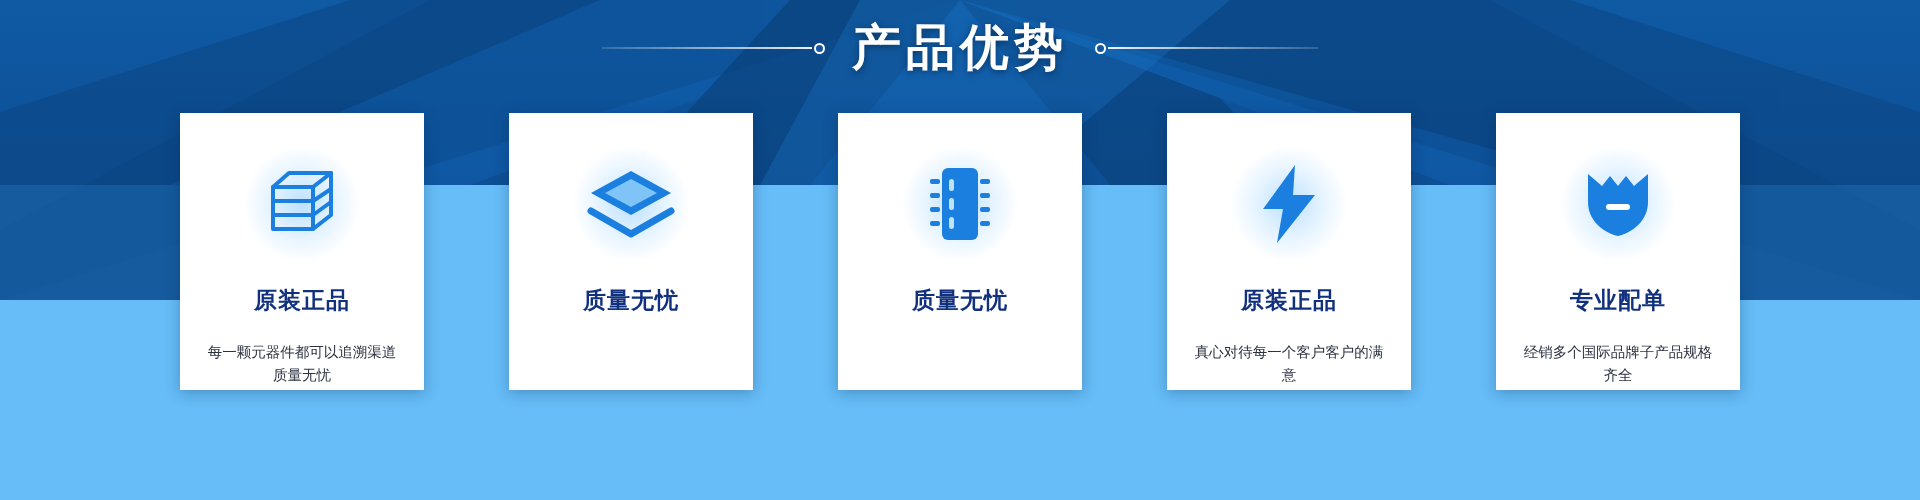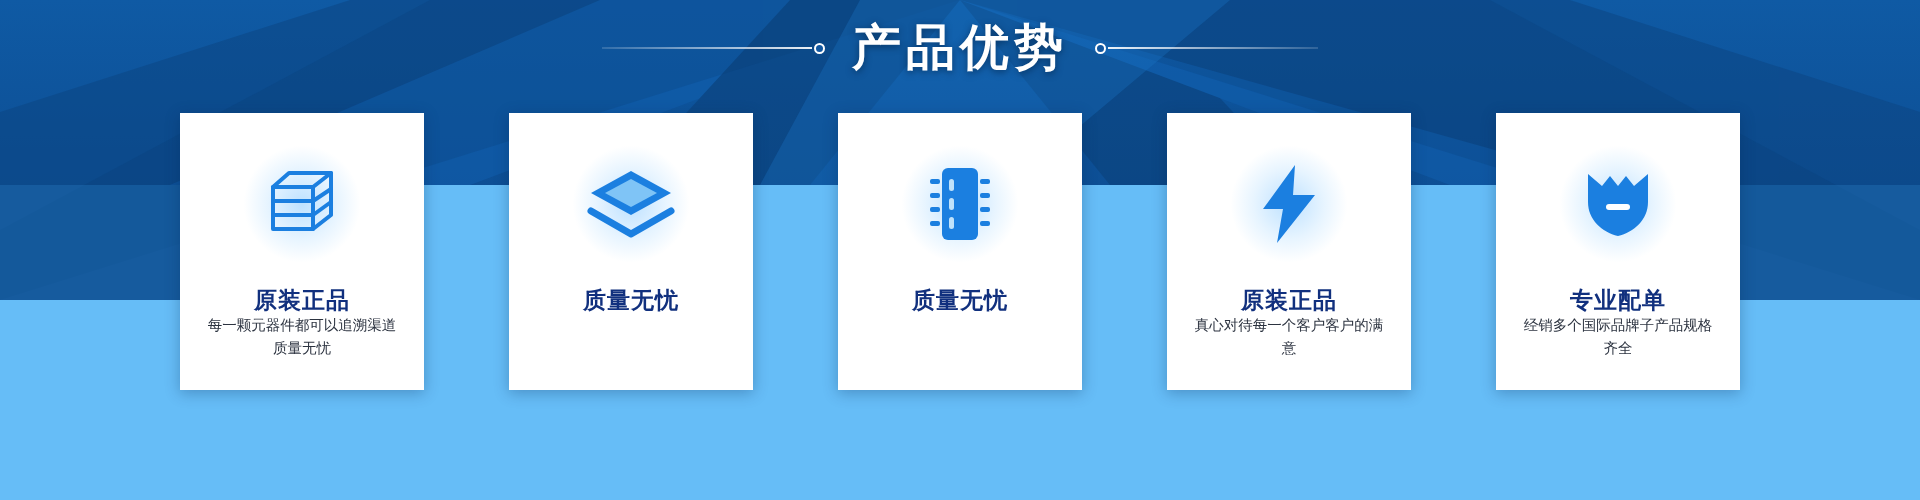--- a/index.html
+++ b/index.html
@@ -57,21 +57,21 @@
     background:radial-gradient(circle, rgba(145,205,255,.60) 0%, rgba(185,224,255,.34) 42%, rgba(255,255,255,0) 70%);
   }
   .icon-wrap svg { position:relative; z-index:2; display:block; }
 
   .card-title {
     margin-top:30px;
     font-size:23px; font-weight:bold; color:#11307e;
     letter-spacing:1px; line-height:1;
   }
   .card-desc {
-    margin-top:2px; width:196px;
+    margin-top:29px; width:196px;
     font-size:14.5px; color:#2c3340; line-height:1.62;
     text-align:center;
   }
 </style>
 </head>
 <body>
 
 <div id="stage">
   <svg id="bgsvg" viewBox="0 0 1920 500" preserveAspectRatio="none">
     <defs>

